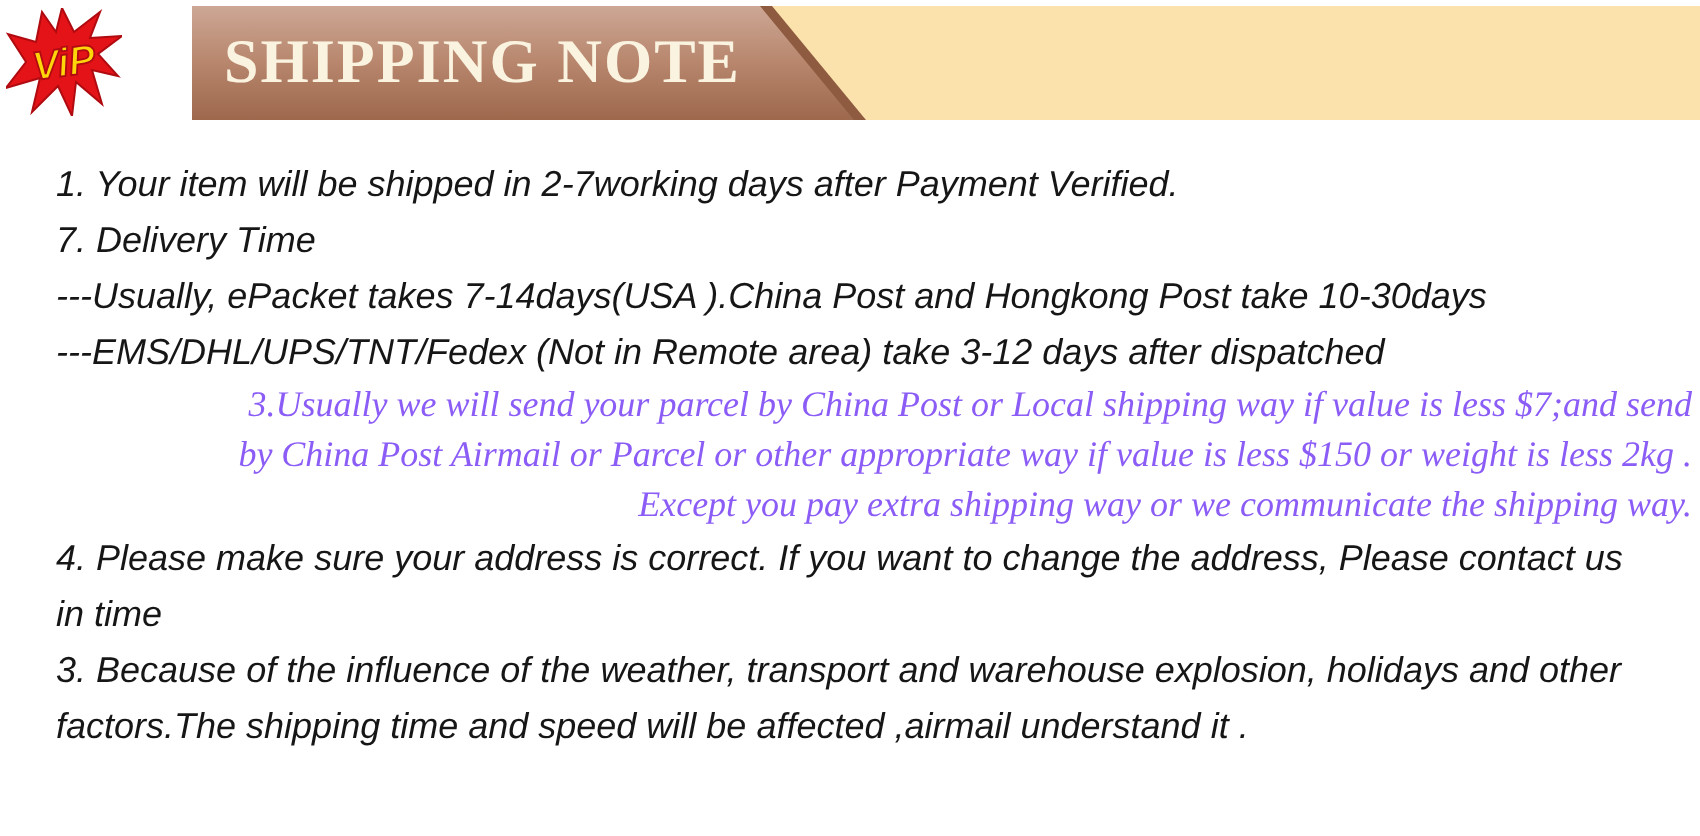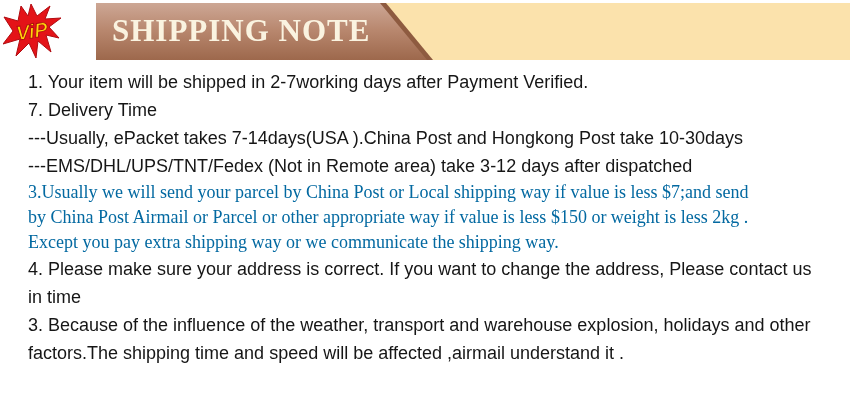--- a/index.html
+++ b/index.html
@@ -55,34 +55,36 @@
   .logo {
     position: absolute;
     left: 3px;
     top: 4px;
   }
 
   
   .content {
     position: absolute;
     left: 28px;
-    top: 68px;
+    top: 78px;
     right: 4px;
+    font-style: italic;
   }
   .line {
     font-size: 18px;
     line-height: 28px;
     color: #161616;
     white-space: nowrap;
   }
   .line.serif {
     font-family: "Liberation Serif", serif;
     font-size: 18px;
     line-height: 25px;
-    color: #0369a1;
+    color: #8b5cf6;
+    text-align: right;
   }
 </style>
 </head>
 <body>
 
 <div class="page">
 
   <svg class="logo" width="58" height="54" viewBox="0 0 58 54" aria-hidden="true">
     <polygon points="28,0 34,12 47,2 42,15 58,14 46,23 56,34 43,31 48,48 35,37 33,54 26,39 13,52 17,35 0,40 10,27 1,13 15,17 18,2 25,12" fill="#e41318" stroke="#b00b10" stroke-width="1"></polygon>
     <text x="29" y="34" text-anchor="middle" font-family="Liberation Sans, sans-serif" font-size="20" font-weight="bold" font-style="italic" fill="#ffd60a" stroke="#b00b10" stroke-width="0.9" transform="rotate(-8 29 28)">ViP</text>

